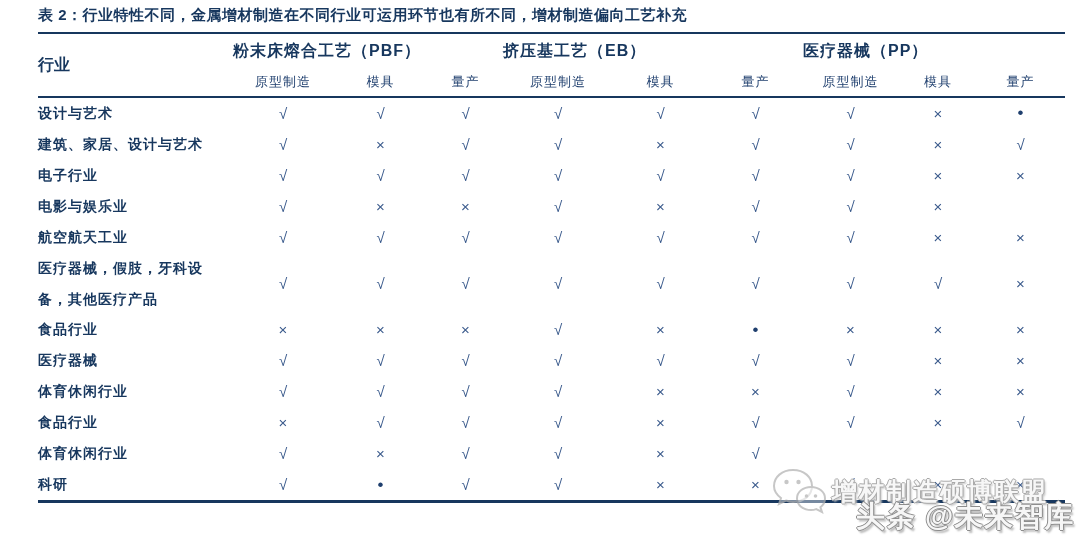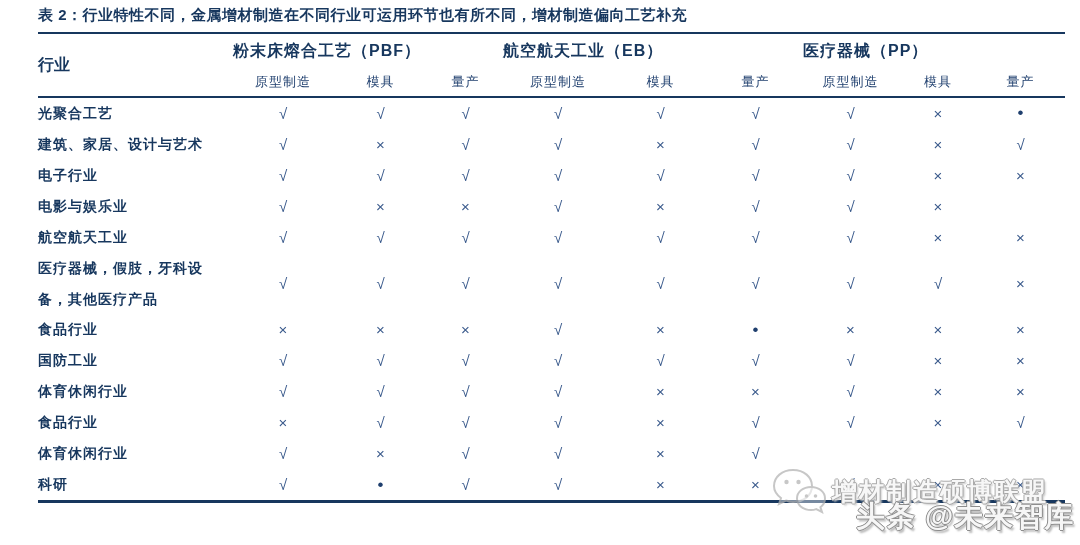--- a/index.html
+++ b/index.html
@@ -36,38 +36,38 @@
 <body>
 
 <div class="page">
 
   <div class="title">表 2：行业特性不同，金属增材制造在不同行业可运用环节也有所不同，增材制造偏向工艺补充</div>
   <div class="rule rule-top"></div>
 
   <div class="grid thead">
     <div class="industry-h">行业</div>
     <div class="group g1">粉末床熔合工艺（PBF）</div>
-    <div class="group g2">航空航天工业（EB）</div>
+    <div class="group g2">挤压基工艺（EB）</div>
     <div class="group g3">医疗器械（PP）</div>
     <div class="subcol" style="grid-column:2">原型制造</div>
     <div class="subcol" style="grid-column:3">模具</div>
     <div class="subcol" style="grid-column:4">量产</div>
     <div class="subcol" style="grid-column:5">原型制造</div>
     <div class="subcol" style="grid-column:6">模具</div>
     <div class="subcol" style="grid-column:7">量产</div>
     <div class="subcol" style="grid-column:8">原型制造</div>
     <div class="subcol" style="grid-column:9">模具</div>
     <div class="subcol" style="grid-column:10">量产</div>
   </div>
 
   <div class="rule rule-mid"></div>
 
   <div id="tbody">
       <div class="grid trow">
-        <div class="tlabel">光聚合工艺</div>
+        <div class="tlabel">设计与艺术</div>
         <div class="tmark">√</div>
         <div class="tmark">√</div>
         <div class="tmark">√</div>
         <div class="tmark">√</div>
         <div class="tmark">√</div>
         <div class="tmark">√</div>
         <div class="tmark">√</div>
         <div class="tmark">×</div>
         <div class="tmark dot">•</div>
       </div>
@@ -137,21 +137,21 @@
         <div class="tmark">×</div>
         <div class="tmark">×</div>
         <div class="tmark">√</div>
         <div class="tmark">×</div>
         <div class="tmark dot">•</div>
         <div class="tmark">×</div>
         <div class="tmark">×</div>
         <div class="tmark">×</div>
       </div>
       <div class="grid trow">
-        <div class="tlabel">国防工业</div>
+        <div class="tlabel">医疗器械</div>
         <div class="tmark">√</div>
         <div class="tmark">√</div>
         <div class="tmark">√</div>
         <div class="tmark">√</div>
         <div class="tmark">√</div>
         <div class="tmark">√</div>
         <div class="tmark">√</div>
         <div class="tmark">×</div>
         <div class="tmark">×</div>
       </div>

